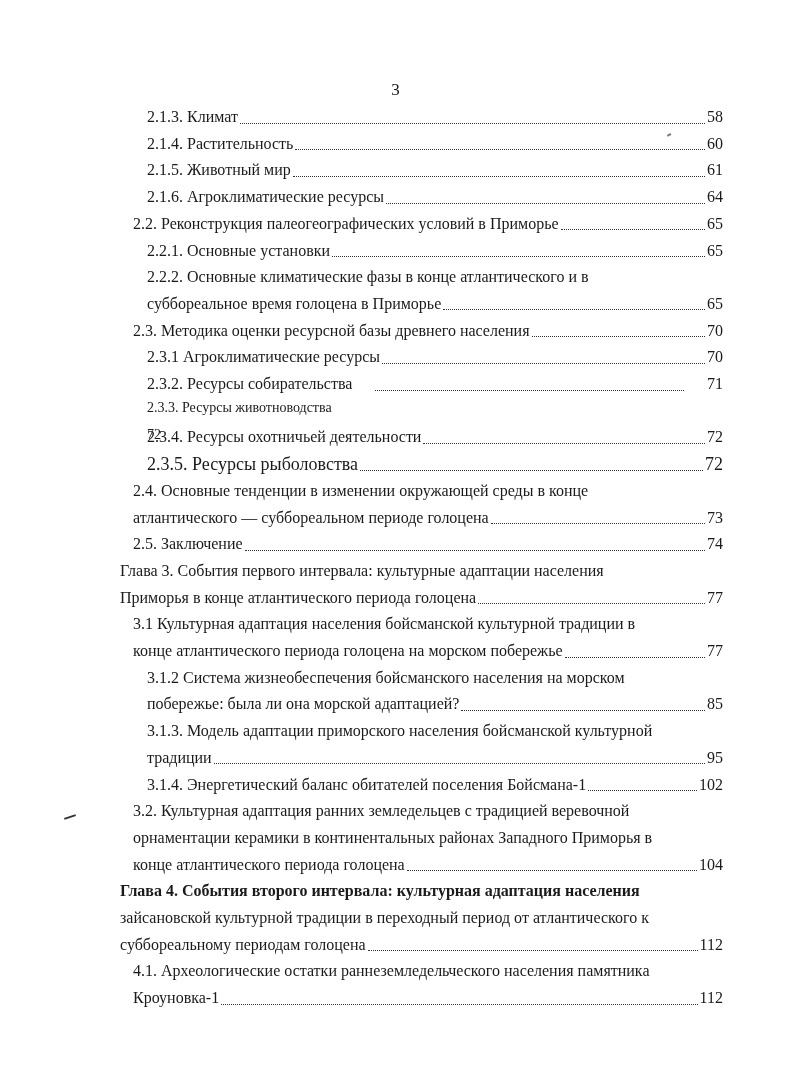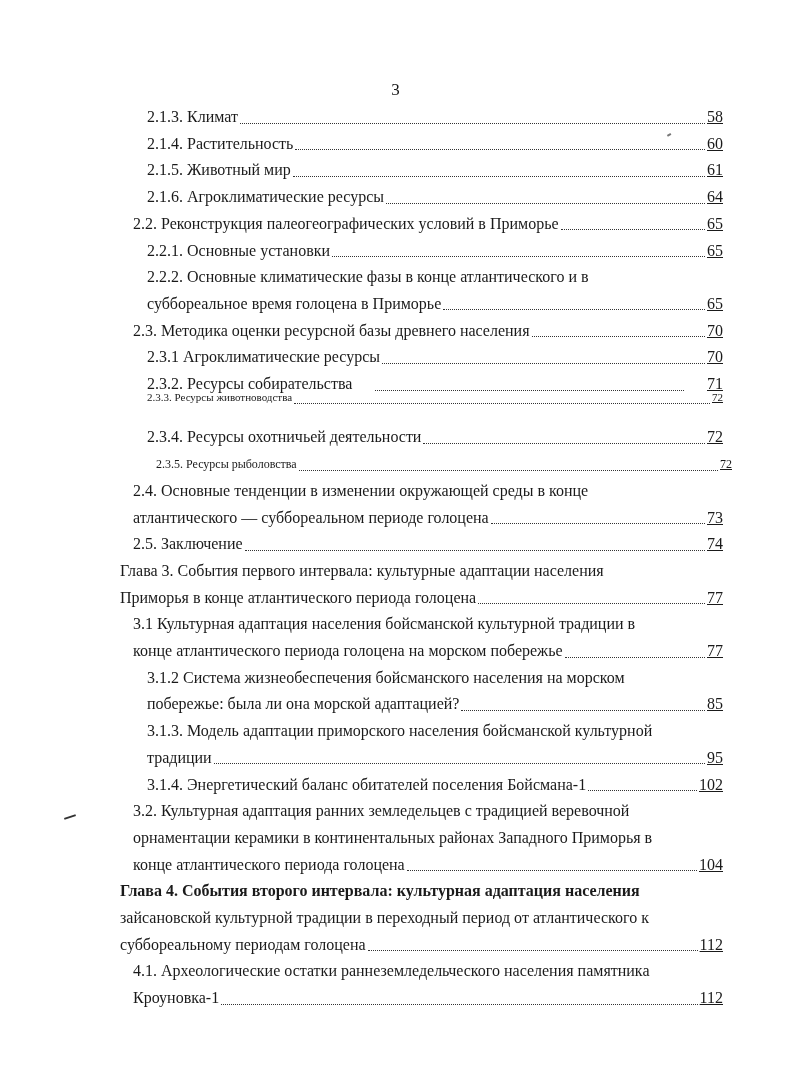--- a/index.html
+++ b/index.html
@@ -16,21 +16,21 @@
     .line {
       position: absolute; display: flex; align-items: baseline;
       white-space: nowrap;
     }
     .line .text { flex: 0 0 auto; }
     .line .leader {
       flex: 1 1 auto; overflow: hidden; margin: 0 2px;
       border-bottom: 1.6px dotted #333; height: 0; align-self: center;
       transform: translateY(6px);
     }
-    .line .page { flex: 0 0 auto; text-decoration: underline; }
+    .line .page { flex: 0 0 auto; }
     .mark-left {
       position: absolute; left: 64px; top: 816px; width: 12px; height: 2px;
       background: #333; transform: rotate(-18deg);
     }
     .mark-tick {
       position: absolute; left: 667px; top: 134px; width: 4px; height: 1.5px;
       background: #777; transform: rotate(-30deg);
     }
   </style>
 </head>
@@ -106,35 +106,35 @@
         </div>
       </div>
       <div>
         <div class="line" style="top: 267px; left: 147px; height: 26px; line-height: 26px; font-size: 16px; width: 576px; gap: 21px;">
           <span class="text">2.3.2. Ресурсы собирательства</span>
           <span class="leader"></span>
           <span class="page">71</span>
         </div>
       </div>
       <div>
-        <div class="line" style="top: 280px; left: 147px; height: 26px; line-height: 26px; font-size: 11px; width: 576px;">
+        <div class="line" style="top: 291px; left: 147px; height: 26px; line-height: 26px; font-size: 14px; width: 576px; flex-direction: column;">
           <span class="text">2.3.3. Ресурсы животноводства</span>
           <span class="leader"></span>
           <span class="page">72</span>
         </div>
       </div>
       <div>
         <div class="line" style="top: 320.4px; left: 147px; height: 26px; line-height: 26px; font-size: 16px; width: 576px;">
           <span class="text">2.3.4. Ресурсы охотничьей деятельности</span>
           <span class="leader"></span>
           <span class="page">72</span>
         </div>
       </div>
       <div>
-        <div class="line" style="top: 347.1px; left: 147px; height: 26px; line-height: 26px; font-size: 12px; width: 576px; margin-left: 9px;">
+        <div class="line" style="top: 347.1px; left: 147px; height: 26px; line-height: 26px; font-size: 18px; width: 576px;">
           <span class="text">2.3.5. Ресурсы рыболовства</span>
           <span class="leader"></span>
           <span class="page">72</span>
         </div>
       </div>
       <div>
         <div class="line" style="top: 373.8px; left: 133px; height: 26px; line-height: 26px; font-size: 16px; justify-content: flex-end;">
           <span class="text">2.4. Основные тенденции в изменении окружающей среды в конце</span>
         </div>
         <div class="line" style="top: 400.5px; left: 133px; height: 26px; line-height: 26px; font-size: 16px; width: 590px;">

